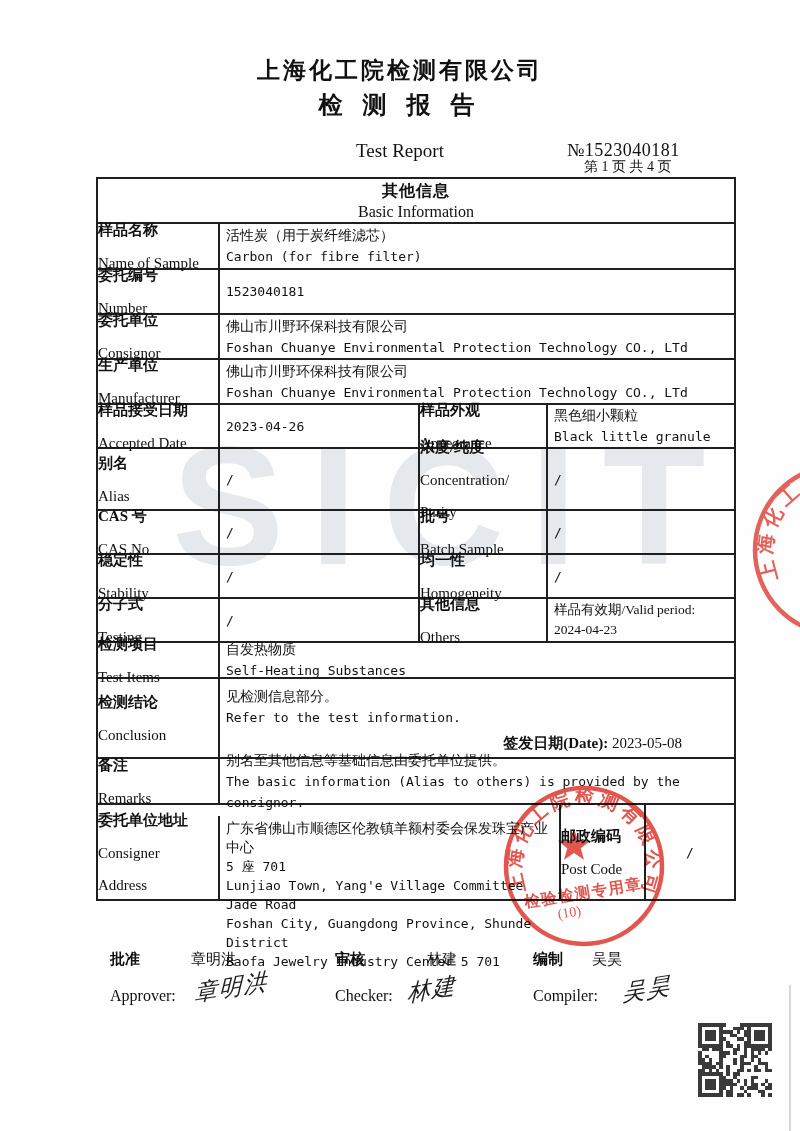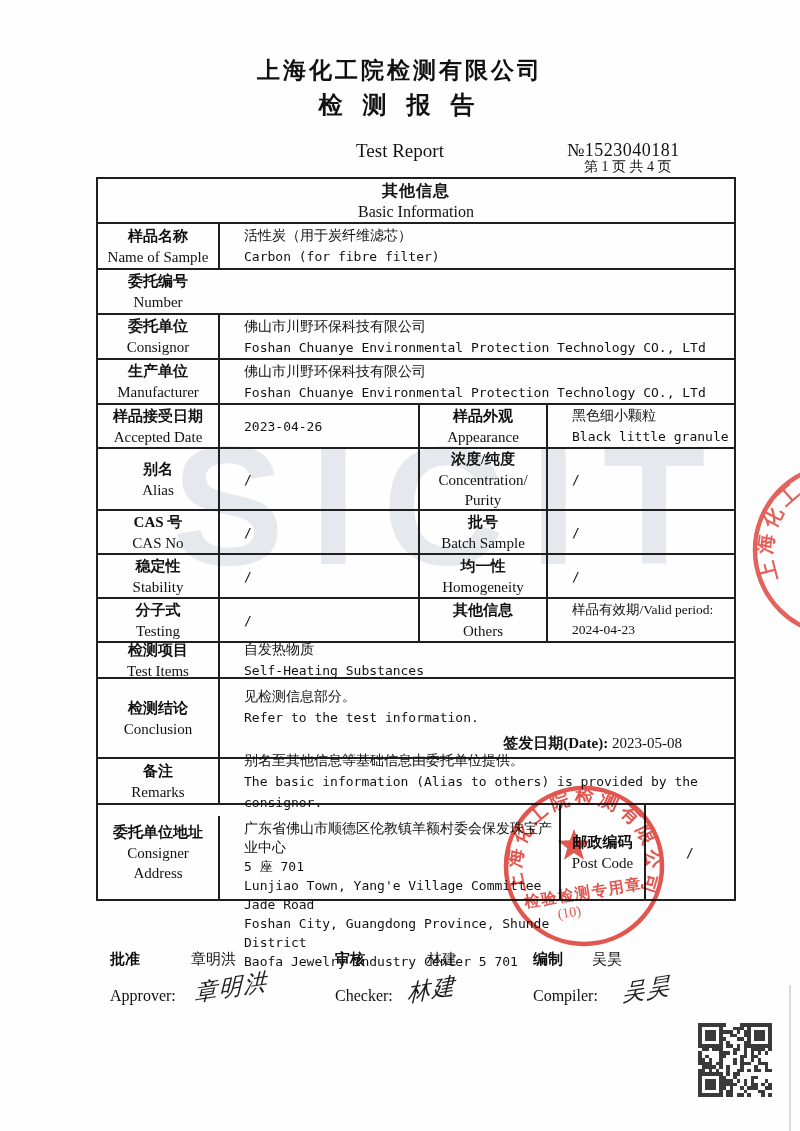--- a/index.html
+++ b/index.html
@@ -41,23 +41,23 @@
   
   .tbl{
     position:absolute;left:96px;top:177px;width:640px;
     border:2px solid var(--bd);
     z-index:1;background:transparent;
   }
   .tr{display:flex;align-items:stretch;}
   .tr + .tr{border-top:2px solid var(--bd);}
   .td{display:flex;flex-direction:column;justify-content:center;}
   .td + .td{border-left:2px solid var(--bd);}
-  .lbl{width:120px;text-align:center;flex:none;}
+  .lbl{width:120px;flex:none;gap:12px;}
   .lbl.l2{width:128px;}
-  .val{flex:1;padding-left:24px;}
+  .val{flex:1;padding-left:6px;}
   .val.v1{flex:none;width:200px;}
   .val.addr{flex:none;width:341px;}
   .lbl.pc{width:85px;}
   .val.pcv{flex:1;padding-left:0;text-align:center;}
   .l-cn{font-size:15px;font-weight:bold;line-height:21px;}
   .l-en{font-size:15px;line-height:20px;}
   .v-cn{font-size:14px;line-height:21px;}
   .v-en,.v-mono{font-family:"DejaVu Sans Mono", monospace;font-size:13px;line-height:21px;}
   .v-serif{font-size:13.5px;line-height:20px;}
   .section{width:100%;text-align:center;}
@@ -125,20 +125,23 @@
         <div class="v-cn">活性炭（用于炭纤维滤芯）</div>
         <div class="v-en">Carbon (for fibre filter)</div>
       </div>
     </div>
 
     <div class="tr" style="height:45px">
       <div class="td lbl">
         <div class="l-cn">委托编号</div>
         <div class="l-en">Number</div>
       </div>
+      <div class="td val">
+        <div class="v-en">1523040181</div>
+      </div>
     </div>
 
     <div class="tr" style="height:45px">
       <div class="td lbl">
         <div class="l-cn">委托单位</div>
         <div class="l-en">Consignor</div>
       </div>
       <div class="td val">
         <div class="v-cn">佛山市川野环保科技有限公司</div>
         <div class="v-en">Foshan Chuanye Environmental Protection Technology CO., LTd</div>

